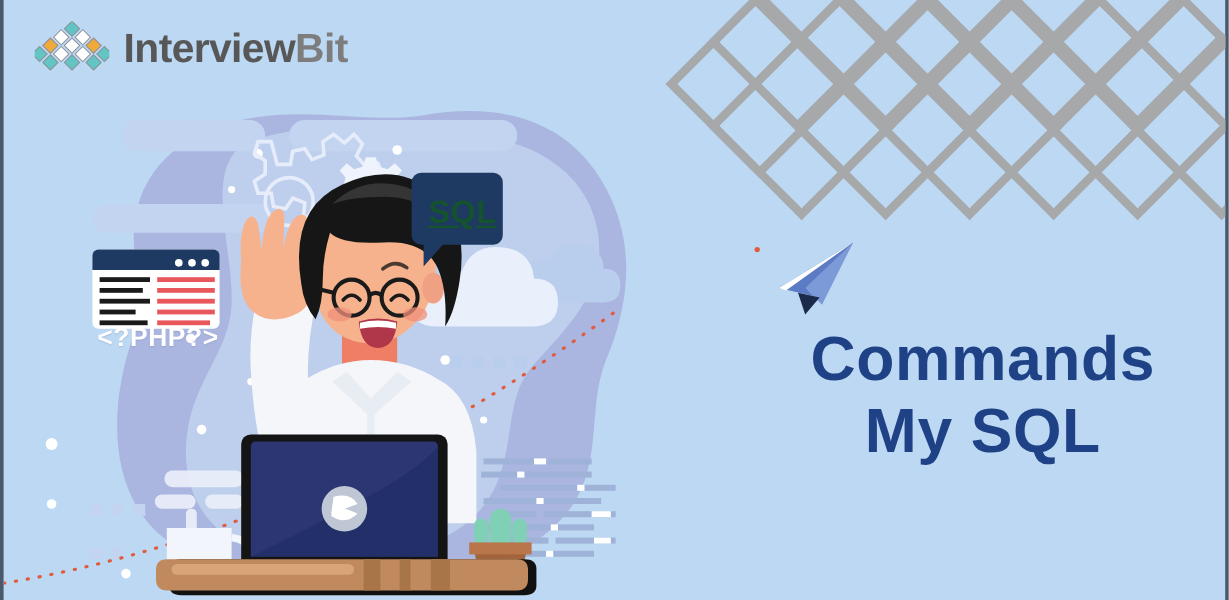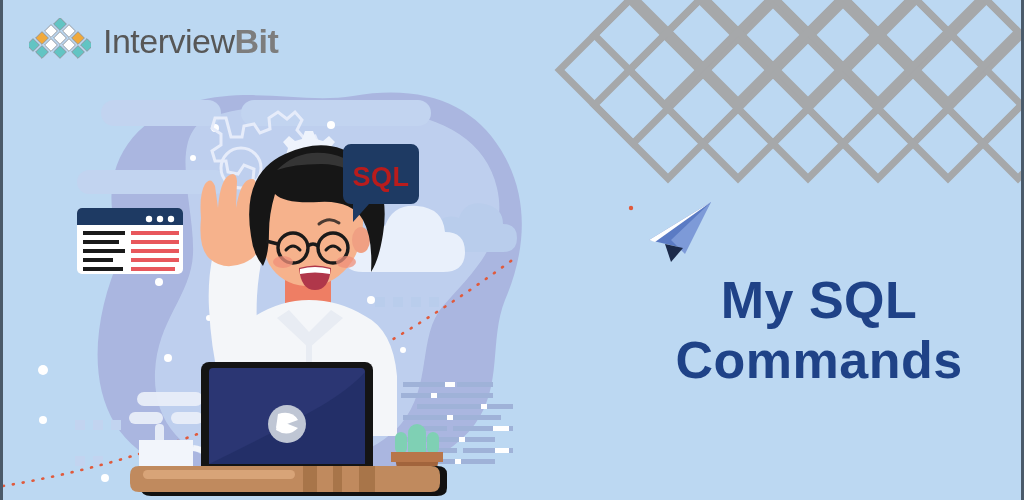--- a/index.html
+++ b/index.html
@@ -21,42 +21,43 @@
   
   #logo {
     position:absolute; left:26px; top:18px;
     display:flex; align-items:center; gap:12px; z-index:40;
   }
   #logo-mark { width:62px; height:48px; display:block; }
   #logo-text {
     font-size:34px; letter-spacing:-0.5px; line-height:1;
     white-space:nowrap; padding-bottom:3px;
   }
-  #logo-text .w1 { font-weight:normal; color:#575757; }
+  #logo-text .w1 { font-weight:bold; color:#575757; }
   #logo-text .w2 { font-weight:bold; color:#7d7d7d; }
 
   
   #heading {
     position:absolute; left:636px; top:270px; width:360px;
     text-align:center; z-index:40;
     color:#1f4287; font-weight:bold; font-size:52px; line-height:1.16;
     letter-spacing:0.5px;
   }
   #heading .ln { display:block; }
 
   
   .php-label {
     position:absolute; left:78px; top:268px; z-index:32;
     color:#ffffff; font-weight:bold; font-size:22px; letter-spacing:0.5px;
     text-shadow:0 1px 1px rgba(90,110,150,.25);
   }
   .sql-label {
     position:absolute; left:345px; top:162px; width:66px; z-index:33;
-    color:#b91c1c; font-weight:bold; font-size:27px; text-align:center;
+    color:#14532d; font-weight:bold; font-size:27px; text-align:right;
     letter-spacing:0.5px;
+    text-decoration:underline;
   }
 </style>
 </head>
 <body>
 
 <div id="banner">
 
   <svg class="layer" viewBox="0 0 1024 500" style="z-index:5">
     <g stroke="#a6a8aa" stroke-width="7" fill="none">
 
@@ -190,20 +191,21 @@
       <rect x="80" y="267" width="40" height="4"></rect>
     </g>
     <g fill="#e8575c">
       <rect x="128" y="231" width="48" height="4"></rect>
       <rect x="128" y="240" width="48" height="4"></rect>
       <rect x="128" y="249" width="48" height="4"></rect>
       <rect x="128" y="258" width="48" height="4"></rect>
       <rect x="128" y="267" width="44" height="4"></rect>
     </g>
   </svg>
+  <div class="php-label">&lt;?PHP?&gt;</div>
 
   <svg class="layer" viewBox="0 0 1024 500" style="z-index:31">
     <path d="M340 152 a8 8 0 0 1 8 -8 h60 a8 8 0 0 1 8 8 v44 a8 8 0 0 1 -8 8 h-42 l-16 18 v-18 h-2 a8 8 0 0 1 -8 -8 z" fill="#1e3a63"></path>
   </svg>
   <div class="sql-label">SQL</div>
 
   <svg class="layer" viewBox="0 0 1024 500" style="z-index:20">
 
     <path fill="#f4f6f9" d="M214 238 q-10 34 -8 70 q2 40 10 72 l44 0 q-8 -44 -6 -84 q2 -32 10 -56 z"></path>
 
@@ -356,17 +358,17 @@
         <rect x="26.5" y="29.5" width="9" height="9" transform="rotate(45 31 34)" fill="#62c4c3"></rect>
         <rect x="44.5" y="29.5" width="9" height="9" transform="rotate(45 49 34)" fill="#62c4c3"></rect>
       </g>
     </svg>
     <div id="logo-text">
       <span class="w1">Interview</span><span class="w2">Bit</span>
     </div>
   </div>
 
   <div id="heading">
+    <span class="ln">Commands</span>
     <span class="ln">My SQL</span>
-    <span class="ln">Commands</span>
   </div>
 
 </div>
 
 </body></html>

